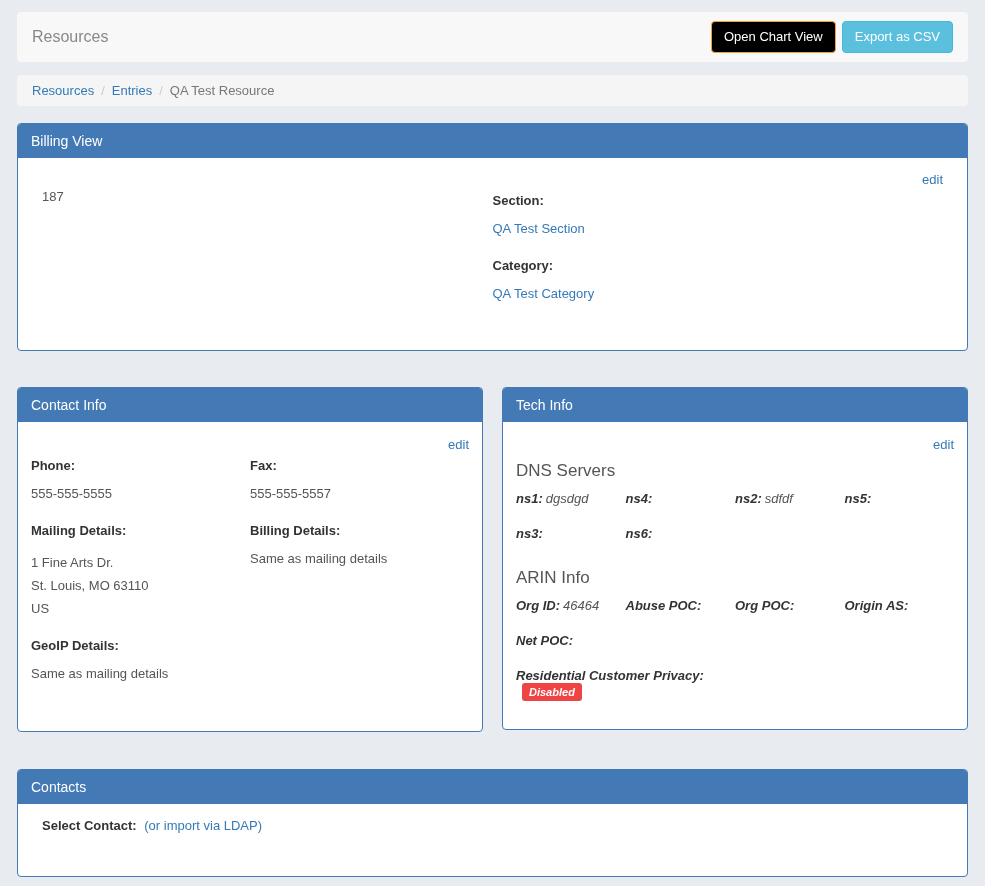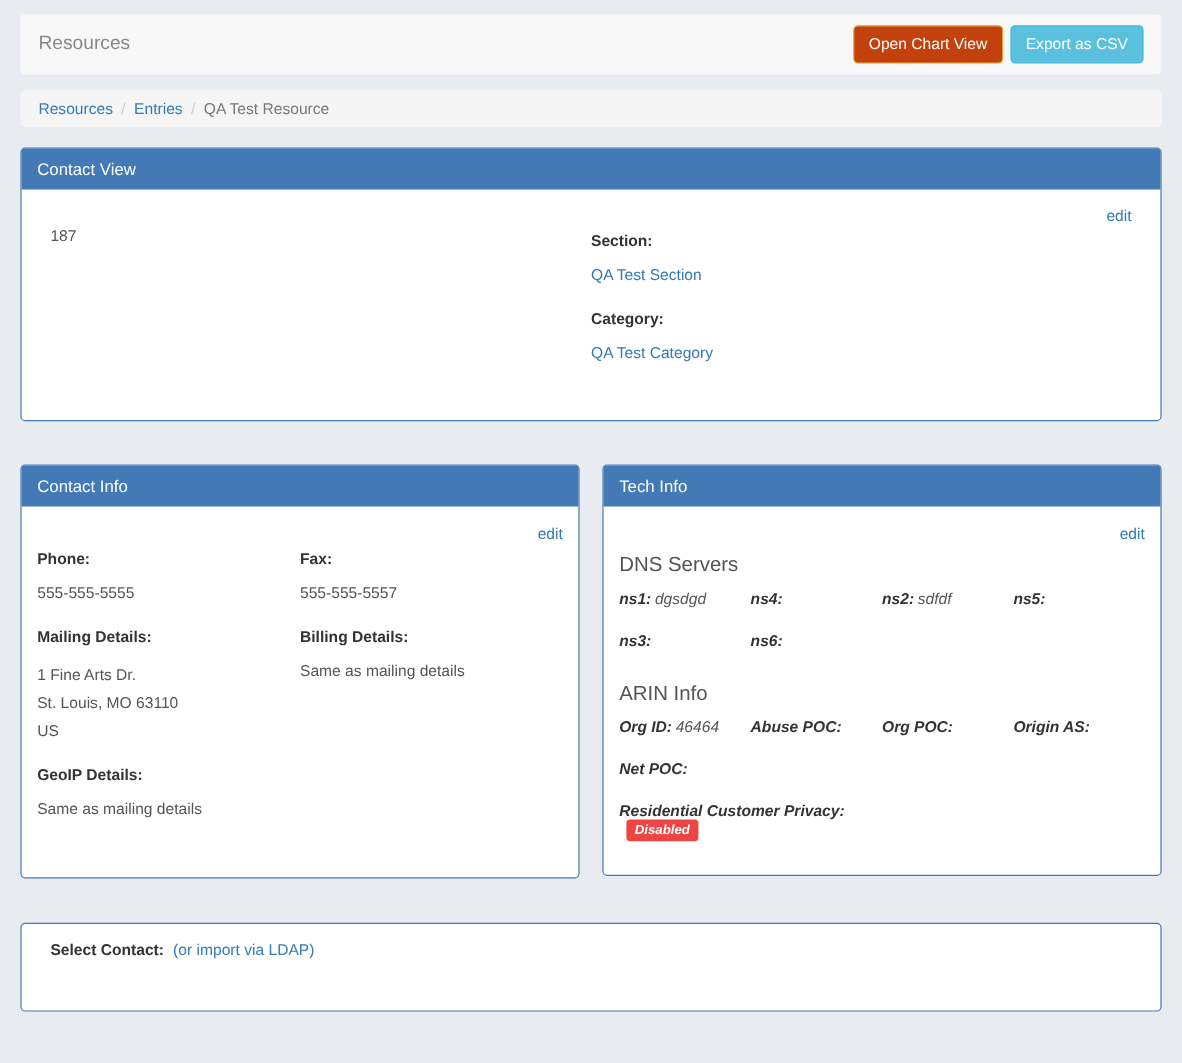--- a/index.html
+++ b/index.html
@@ -29,21 +29,21 @@
     display: inline-block;
     font-size: 13px;
     color: #fff;
     padding: 6px 12px;
     border-radius: 4px;
     cursor: pointer;
     border: 1px solid transparent;
     text-align: center;
     line-height: 1.42;
   }
-  .btn-warning { background: #c2410c; border-color: #eea236; }
+  .btn-warning { background: #000000; border-color: #eea236; }
   .btn-info    { background: #5bc0de; border-color: #46b8da; }
 
   
   .breadcrumb {
     background: #f5f5f5;
     border-radius: 4px;
     padding: 8px 15px;
     margin-bottom: 17px;
     color: #777;
   }
@@ -115,21 +115,21 @@
       <button class="btn btn-warning">Open Chart View</button>
       <button class="btn btn-info">Export as CSV</button>
     </div>
   </div>
 
   <div class="breadcrumb">
     <a href="#">Resources</a><span class="sep">/</span><a href="#">Entries</a><span class="sep">/</span><span>QA Test Resource</span>
   </div>
 
   <div class="panel panel-resource">
-    <div class="panel-heading">Contact View</div>
+    <div class="panel-heading">Billing View</div>
     <div class="panel-body">
       <div class="edit-row"><a href="#" class="edit-link">edit</a></div>
       <div class="grid-2">
         <div>
           <div class="fld-value">187</div>
         </div>
         <div>
           <div class="fld-label">Section:</div>
           <div class="fld-value"><a href="#" class="link">QA Test Section</a></div>
           <div class="fld-label">Category:</div>
@@ -193,20 +193,21 @@
           <div class="ns-row"></div>
           <div class="ns-row" style="margin-bottom:0; grid-column: 1 / span 2;">
             <span class="inline-lbl">Residential Customer Privacy:</span><span class="badge-danger">Disabled</span>
           </div>
         </div>
       </div>
     </div>
   </div>
 
   <div class="panel panel-contacts">
+    <div class="panel-heading">Contacts</div>
     <div class="panel-body">
       <div class="select-label-row">
         <span class="inline-lbl">Select Contact:</span>
         <a href="#" class="link" style="margin-left:4px;margin-top:20px;">(or import via LDAP)</a>
       </div>
 
     </div>
   </div>
 
 </div>

